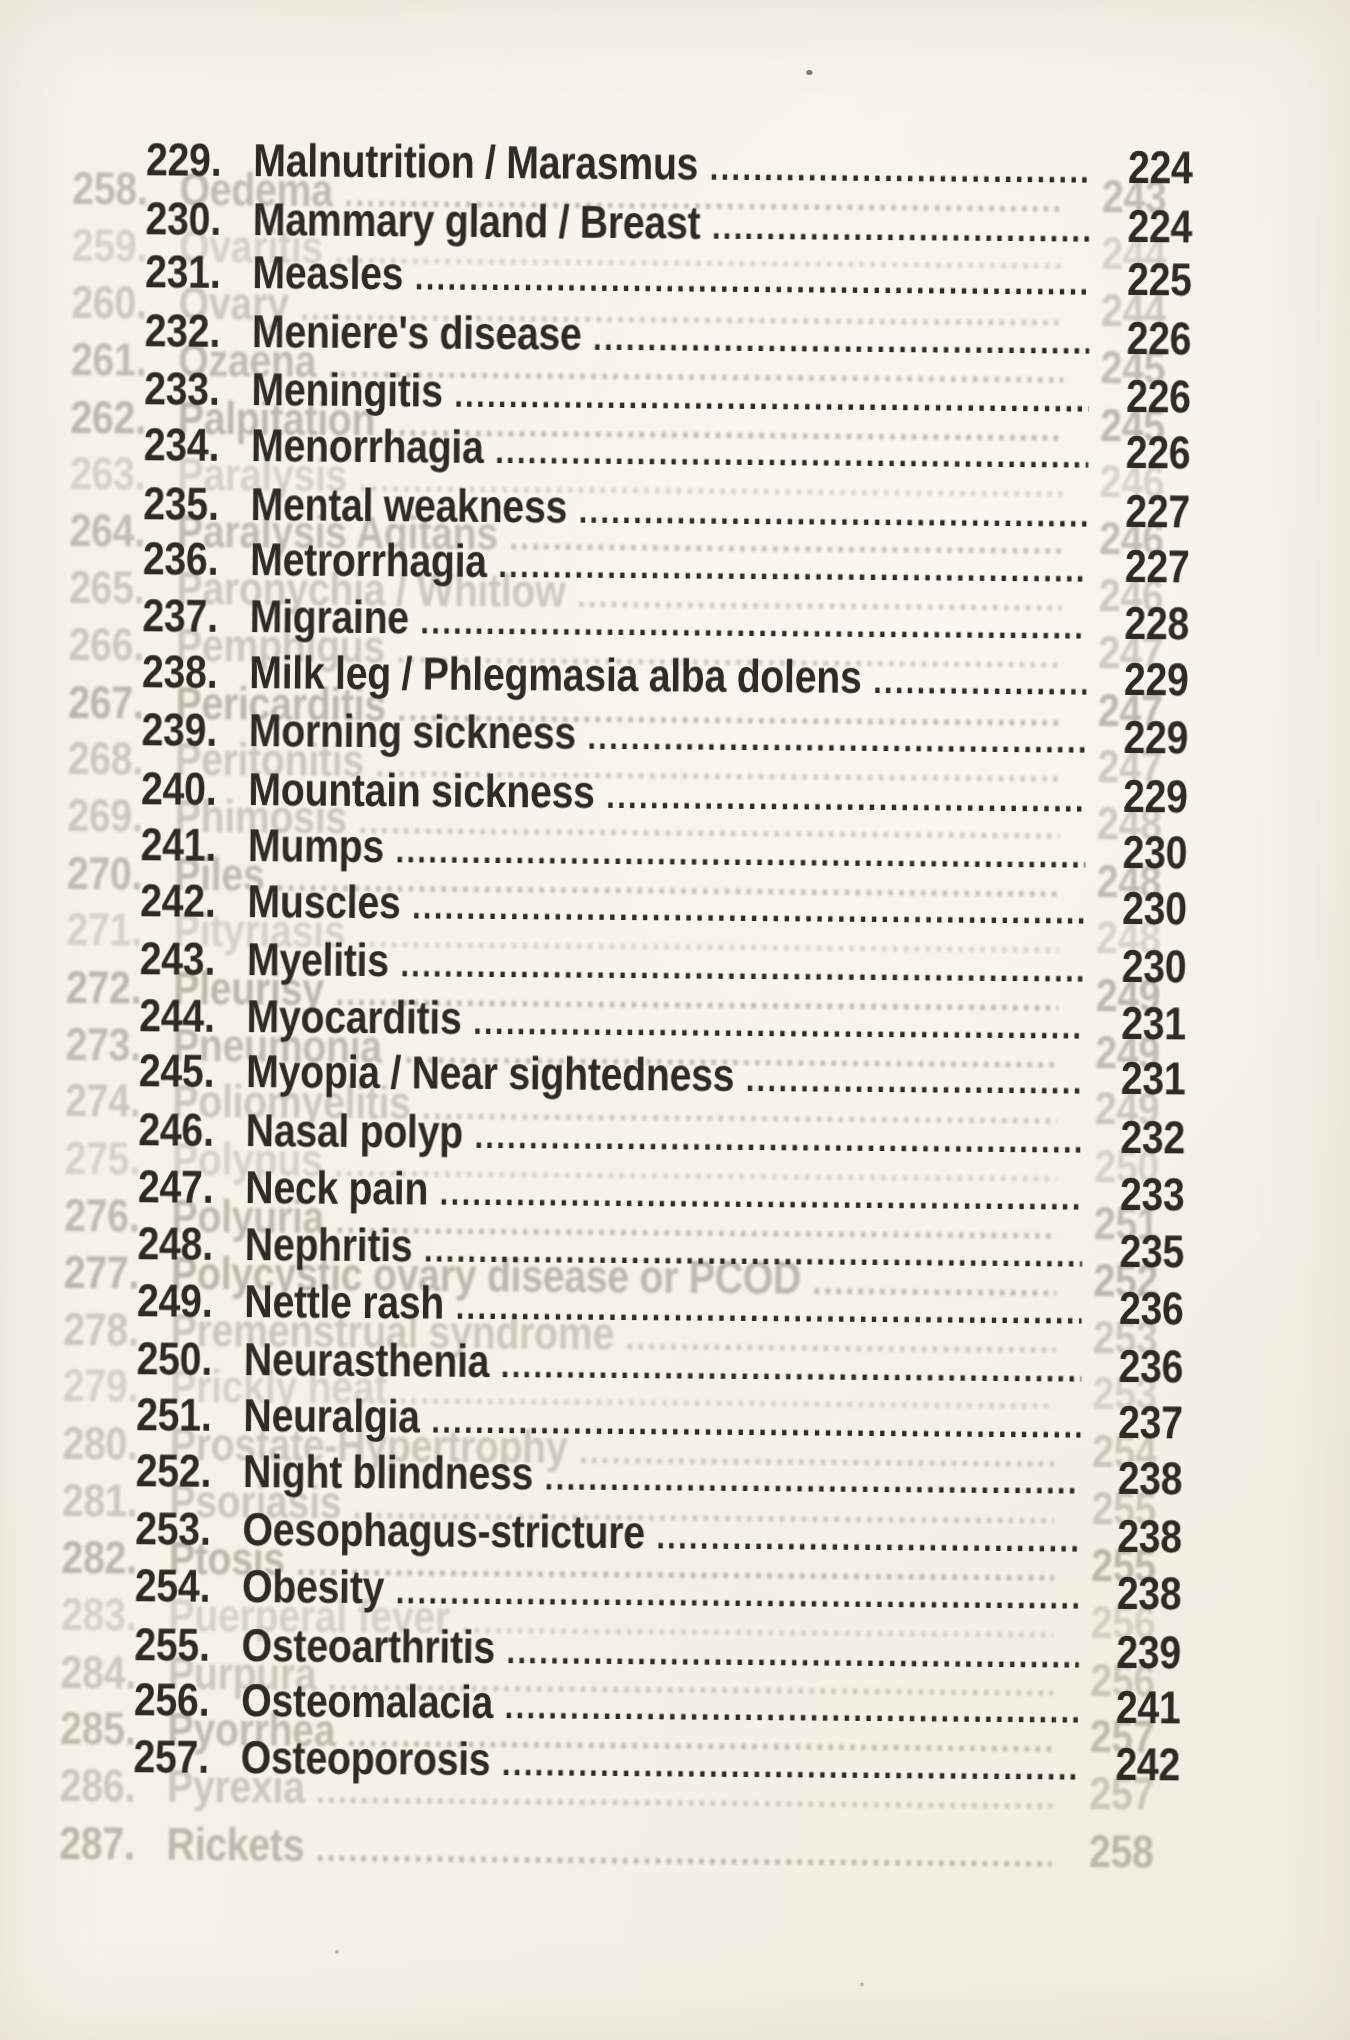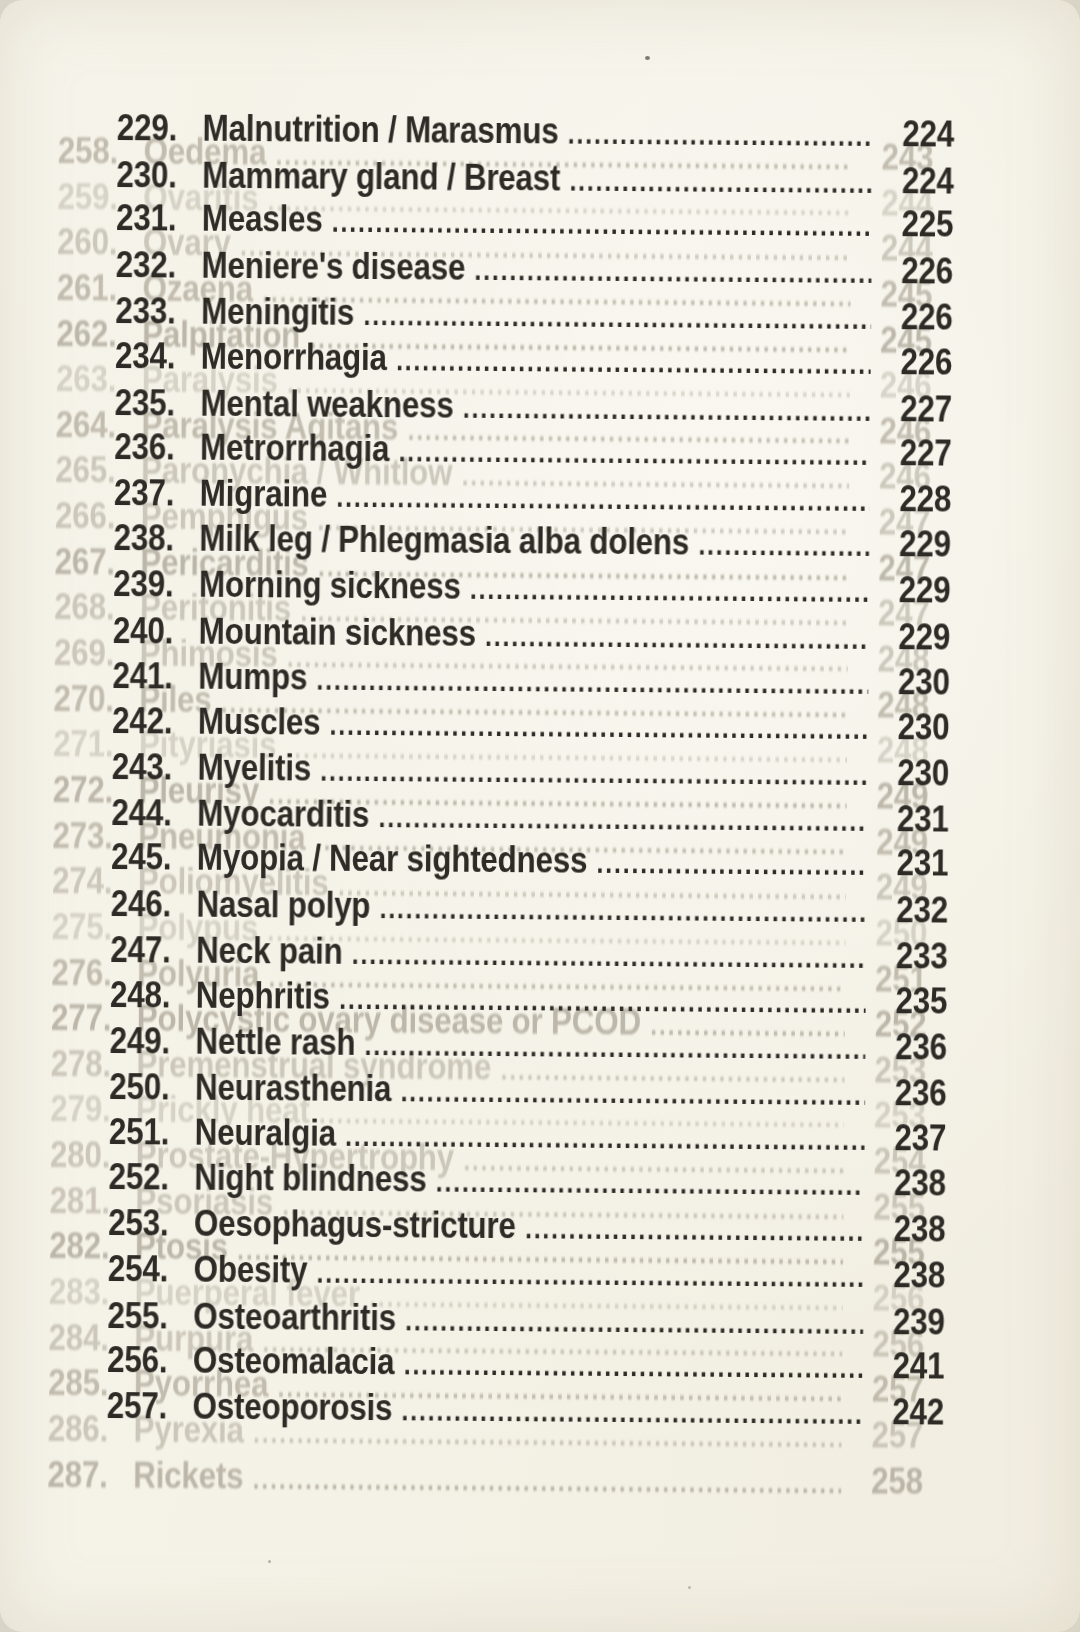--- a/index.html
+++ b/index.html
@@ -75,21 +75,21 @@
     border-radius: 50%;
     background: rgba(62,58,50,0.65);
   }
   .speck.s1 { left: 645px; top: 56px;  width: 5px; height: 4px; }
   .speck.s2 { left: 268px; top: 1560px; width: 3px; height: 3px; background: rgba(62,58,50,0.35); }
   .speck.s3 { left: 688px; top: 1586px; width: 3px; height: 3px; background: rgba(62,58,50,0.3); }
 </style>
 </head>
 <body>
 
-<div class="scan-page" style="background-color: rgb(244, 241, 230); border-radius: 23px;">
+<div class="scan-page" style="background-color: rgb(244, 241, 230);">
   <div id="ghost-layer" class="layer">
       <div class="row ghost-row">
     <span class="col-num">258.</span>
     <span class="col-title">Oedema</span>
     <span class="col-dots"></span>
     <span class="col-page">243</span>
   </div>
       <div class="row ghost-row">
     <span class="col-num">259.</span>
     <span class="col-title">Ovaritis</span>

